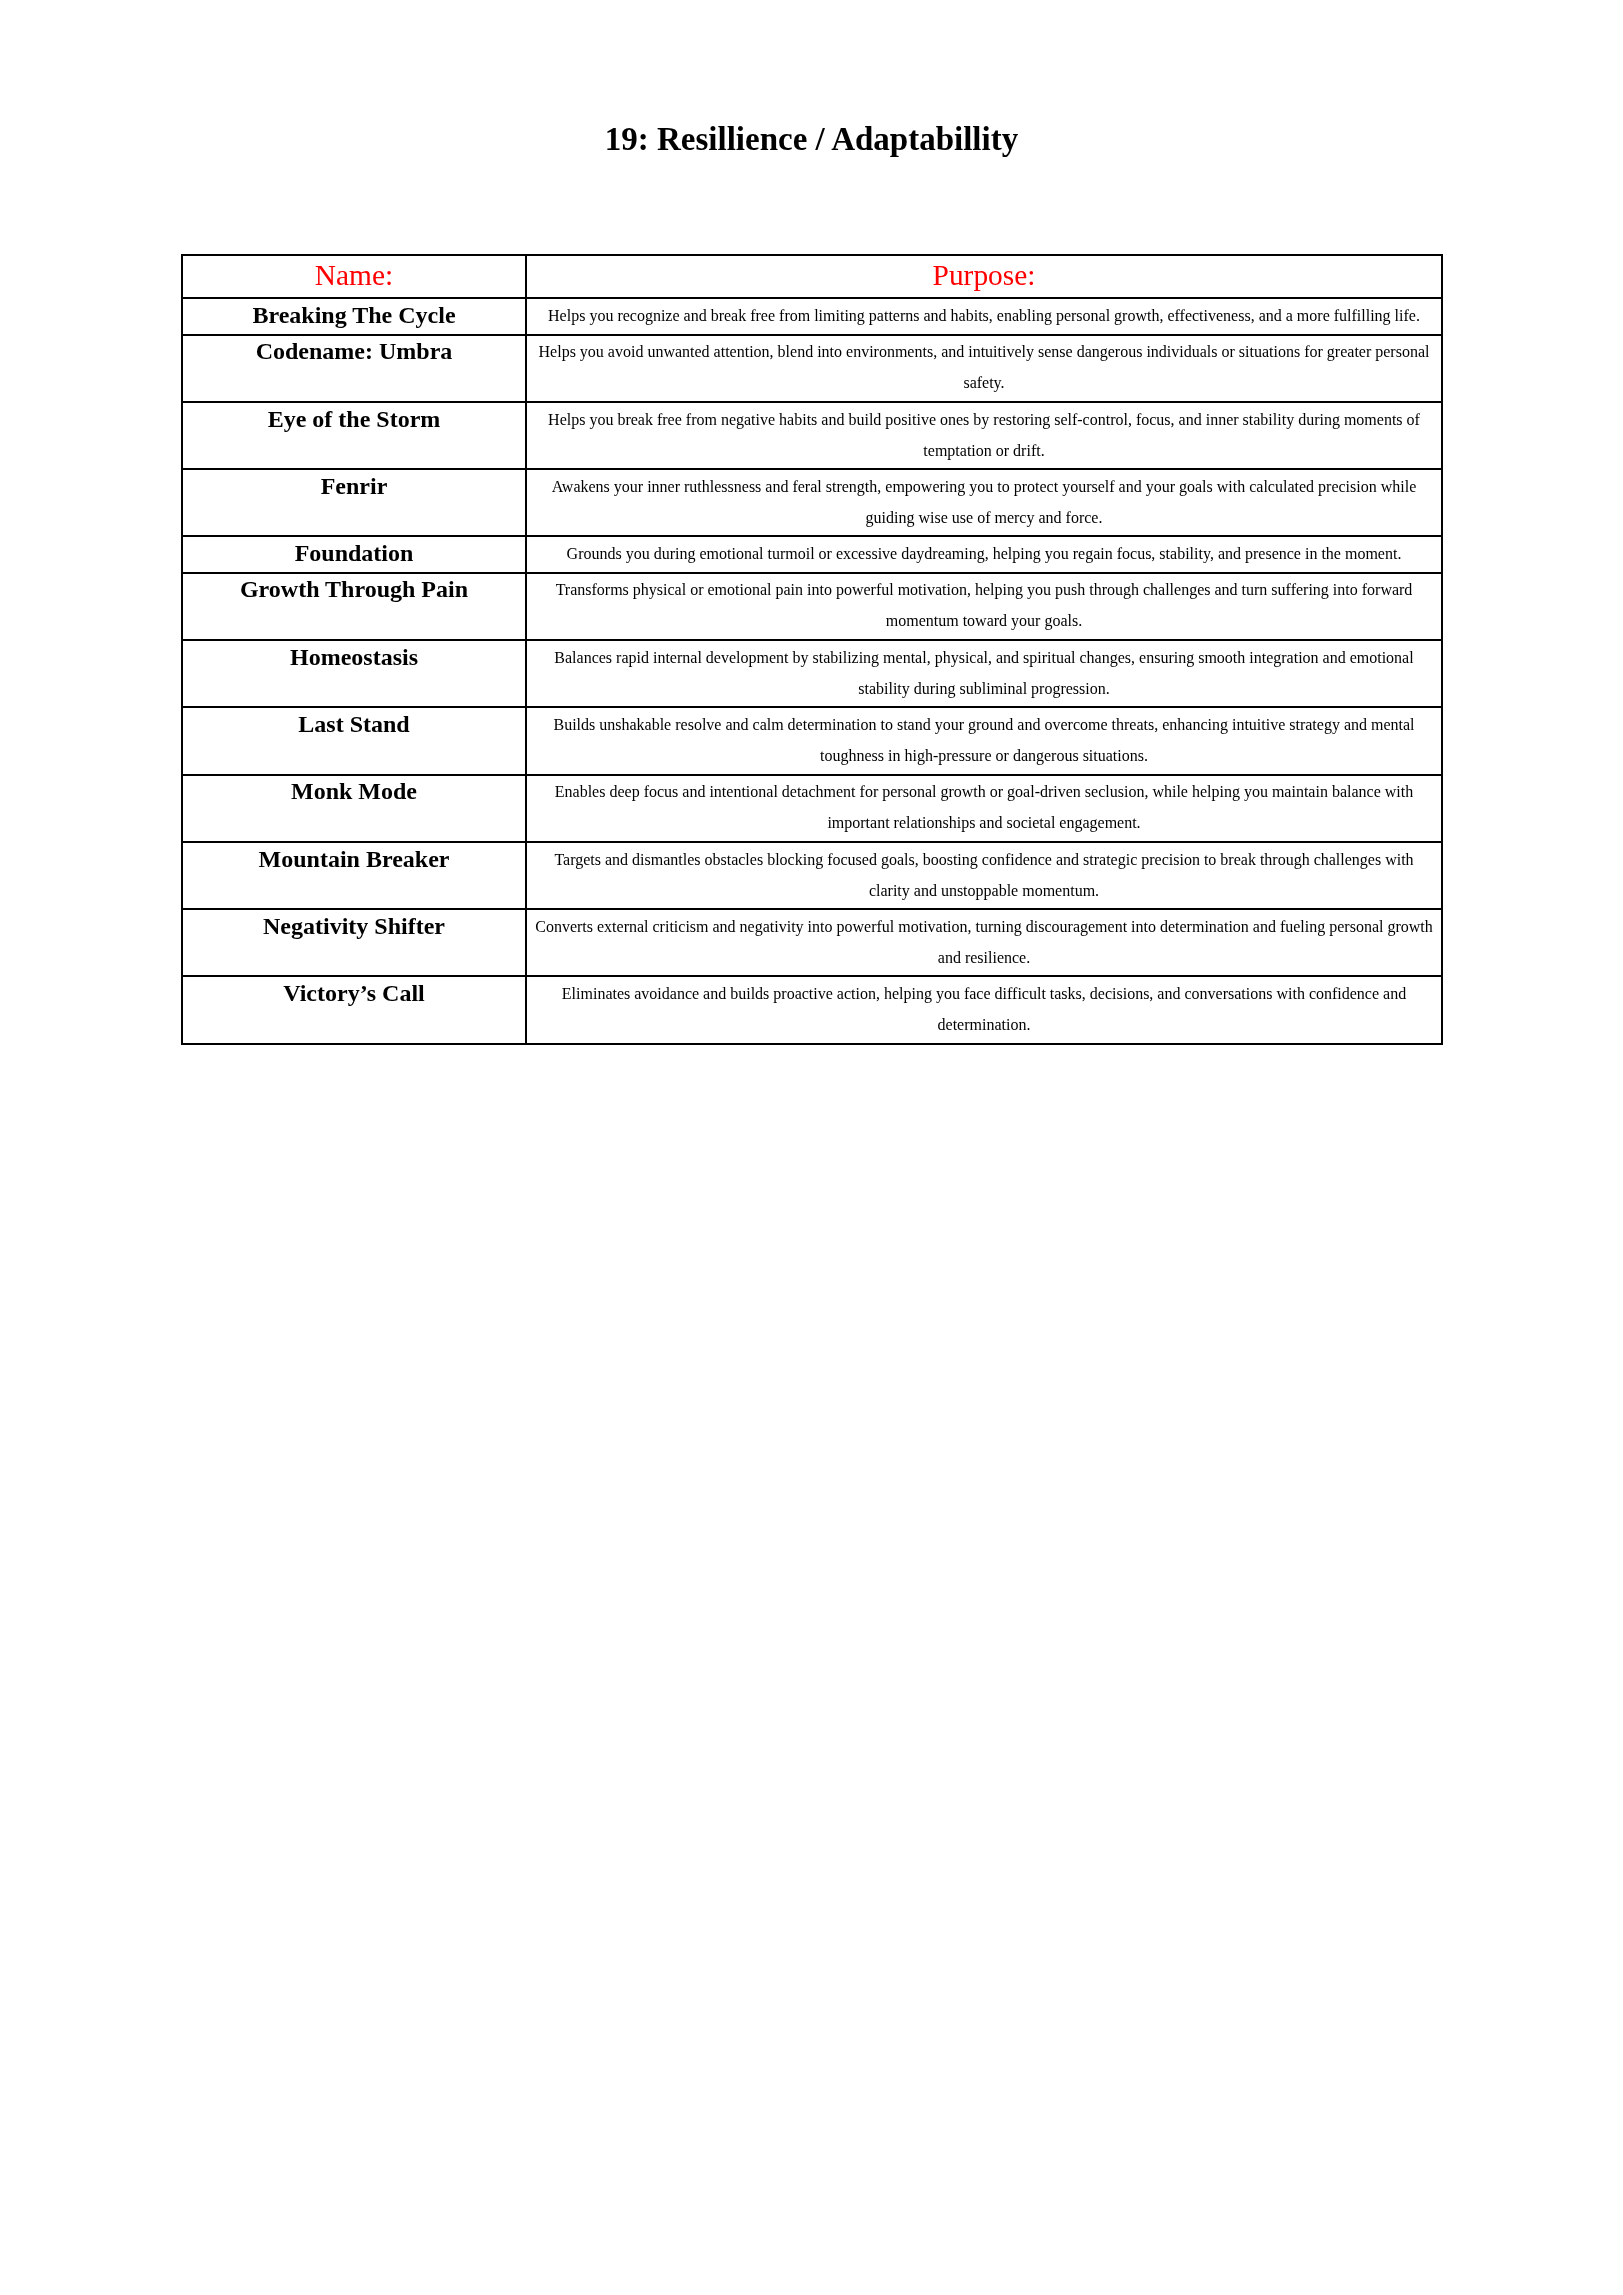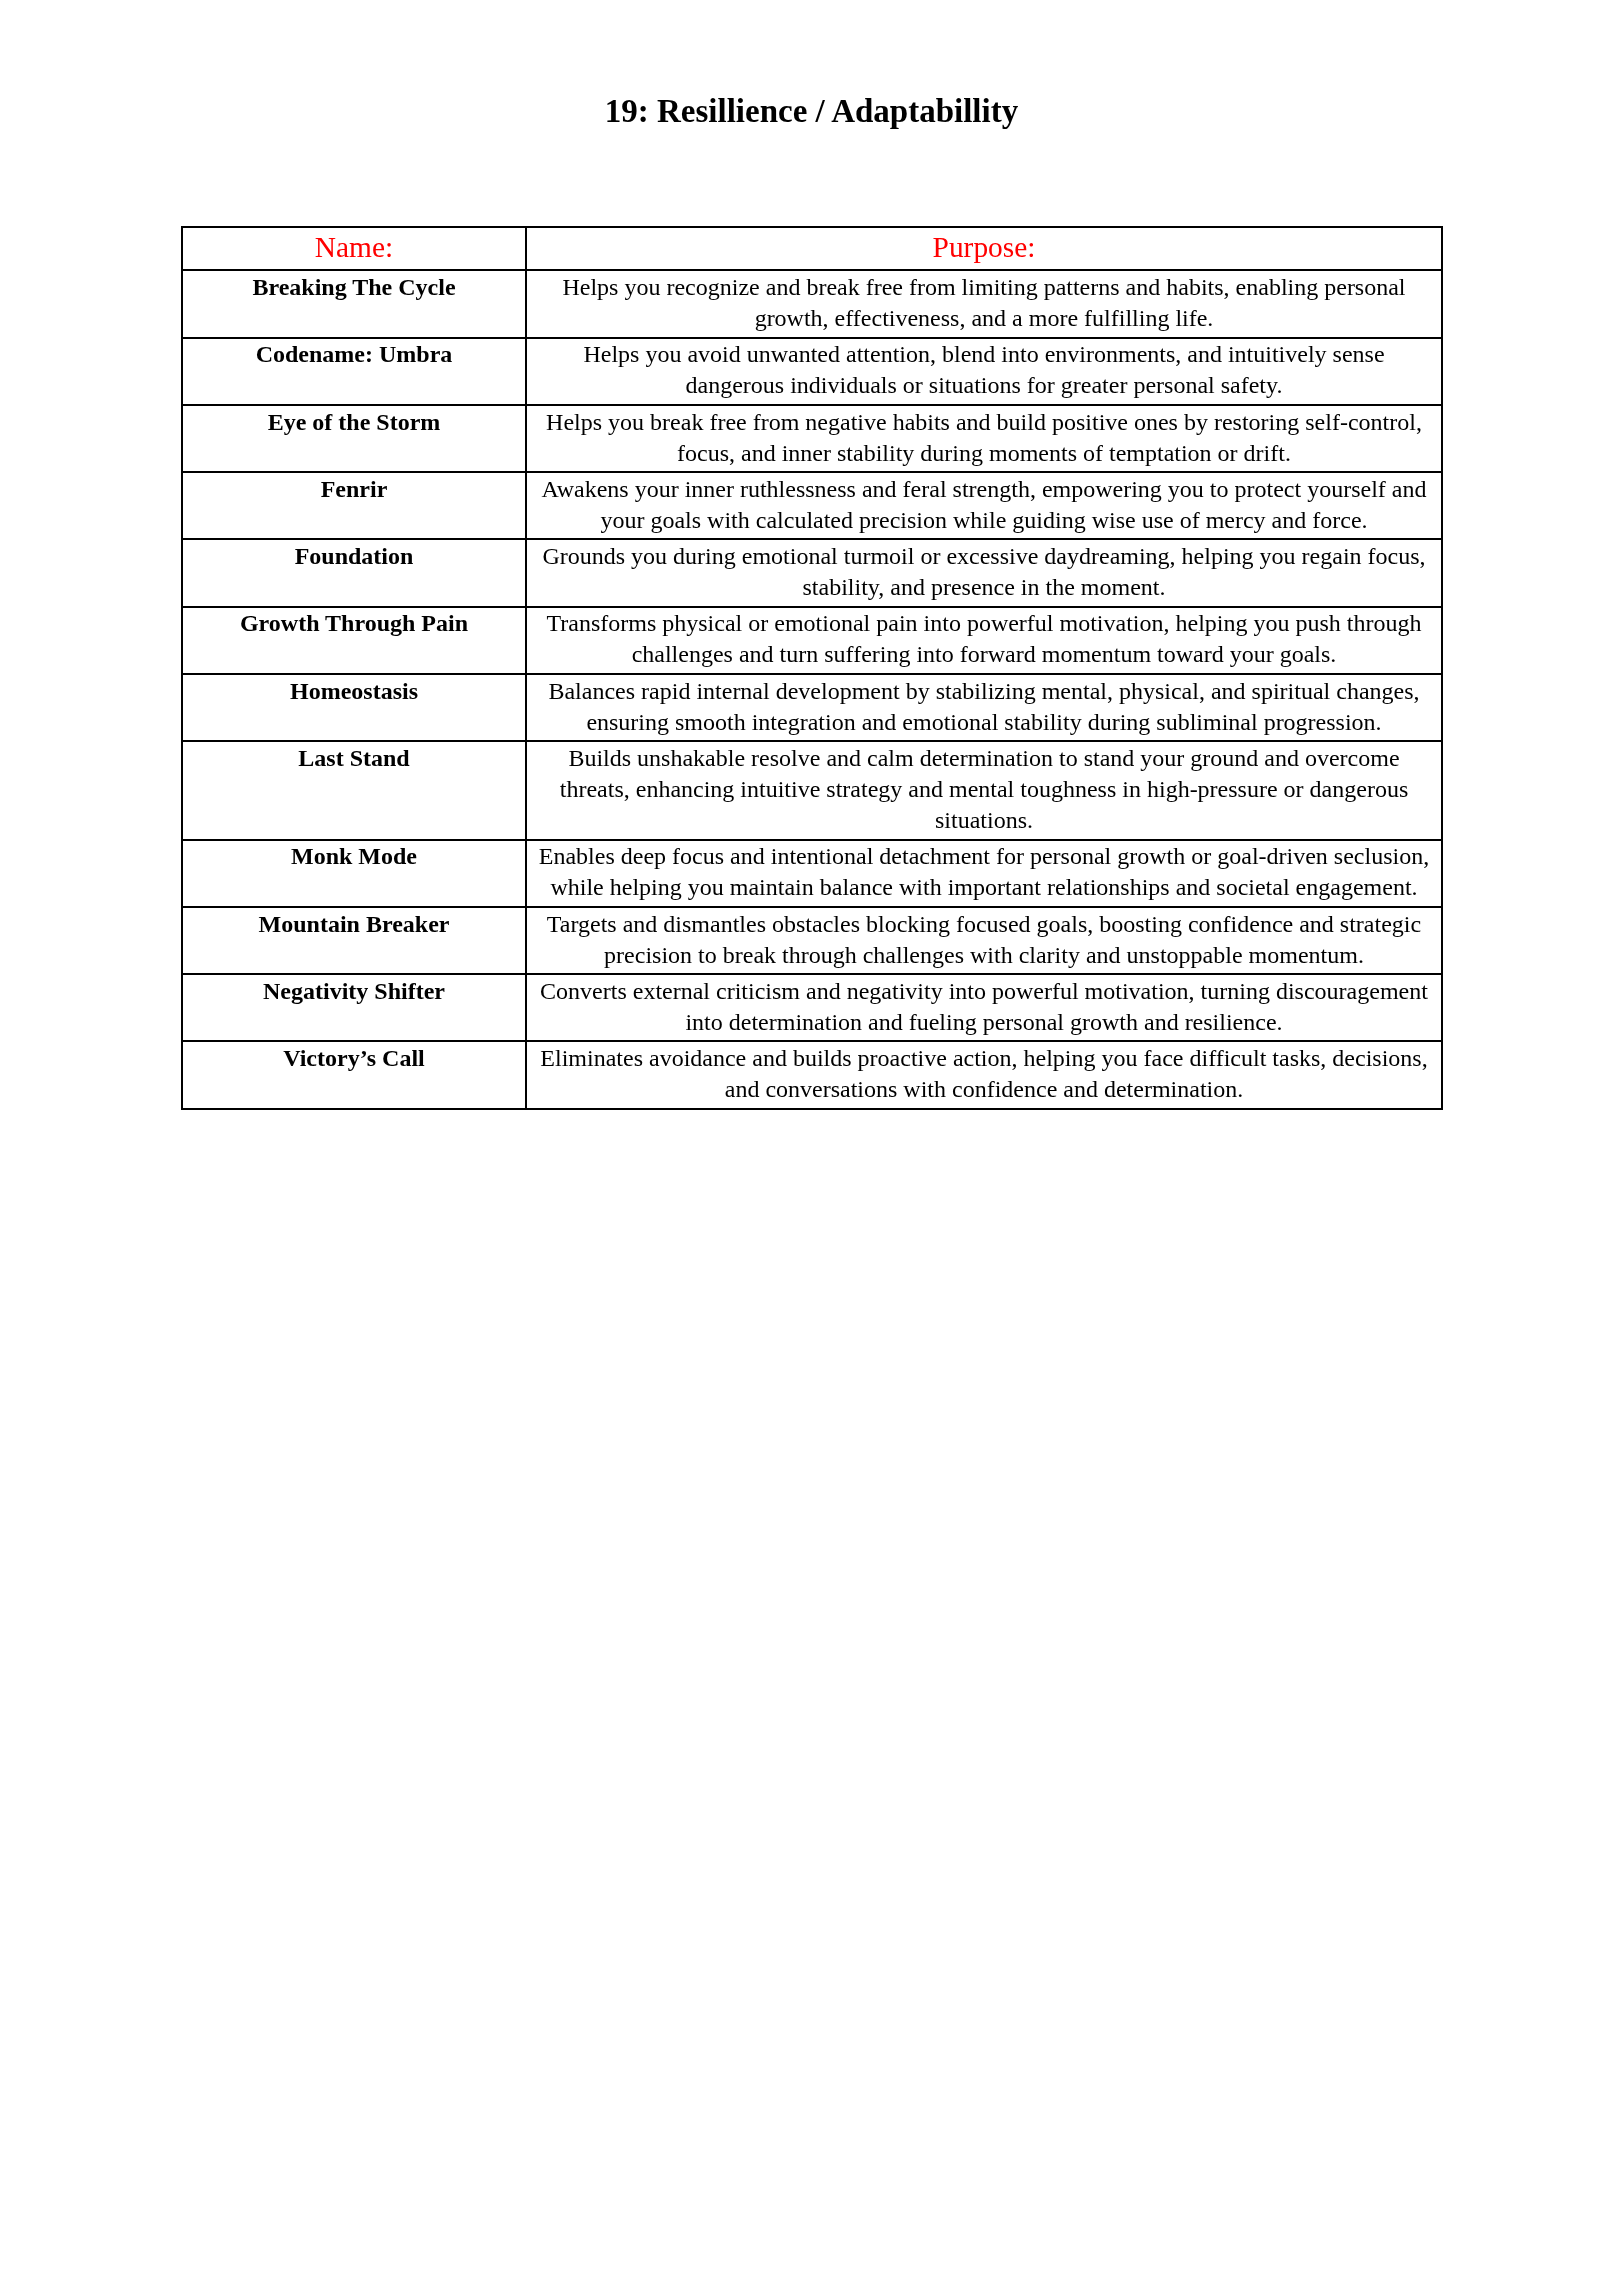--- a/index.html
+++ b/index.html
@@ -11,21 +11,21 @@
     position: relative;
     width: 1623px;
     height: 2295px;
     background: #ffffff;
     font-family: "Liberation Serif", "DejaVu Serif", serif;
     color: #000000;
     overflow: hidden;
   }
   .doc-title {
     margin: 0;
-    padding-top: 92px;
+    padding-top: 120px;
     text-align: center;
     font-size: 33px;
     font-weight: bold;
     line-height: 38px;
     color: #000000;
   }
   table.skill-table {
     border-collapse: collapse;
     table-layout: fixed;
     width: 1260px;
@@ -49,21 +49,21 @@
     height: 38px;
     vertical-align: middle;
     color: #ff0000;
   }
   td.name-cell {
     font-weight: bold;
     font-size: 24px;
     line-height: 31px;
   }
   td.purpose-cell {
-    font-size: 24px;
+    font-size: 16px;
     line-height: 31px;
   }
 </style>
 </head>
 <body>
 
 <div class="page">
 
   <h1 class="doc-title">19: Resillience / Adaptabillity</h1>
 

